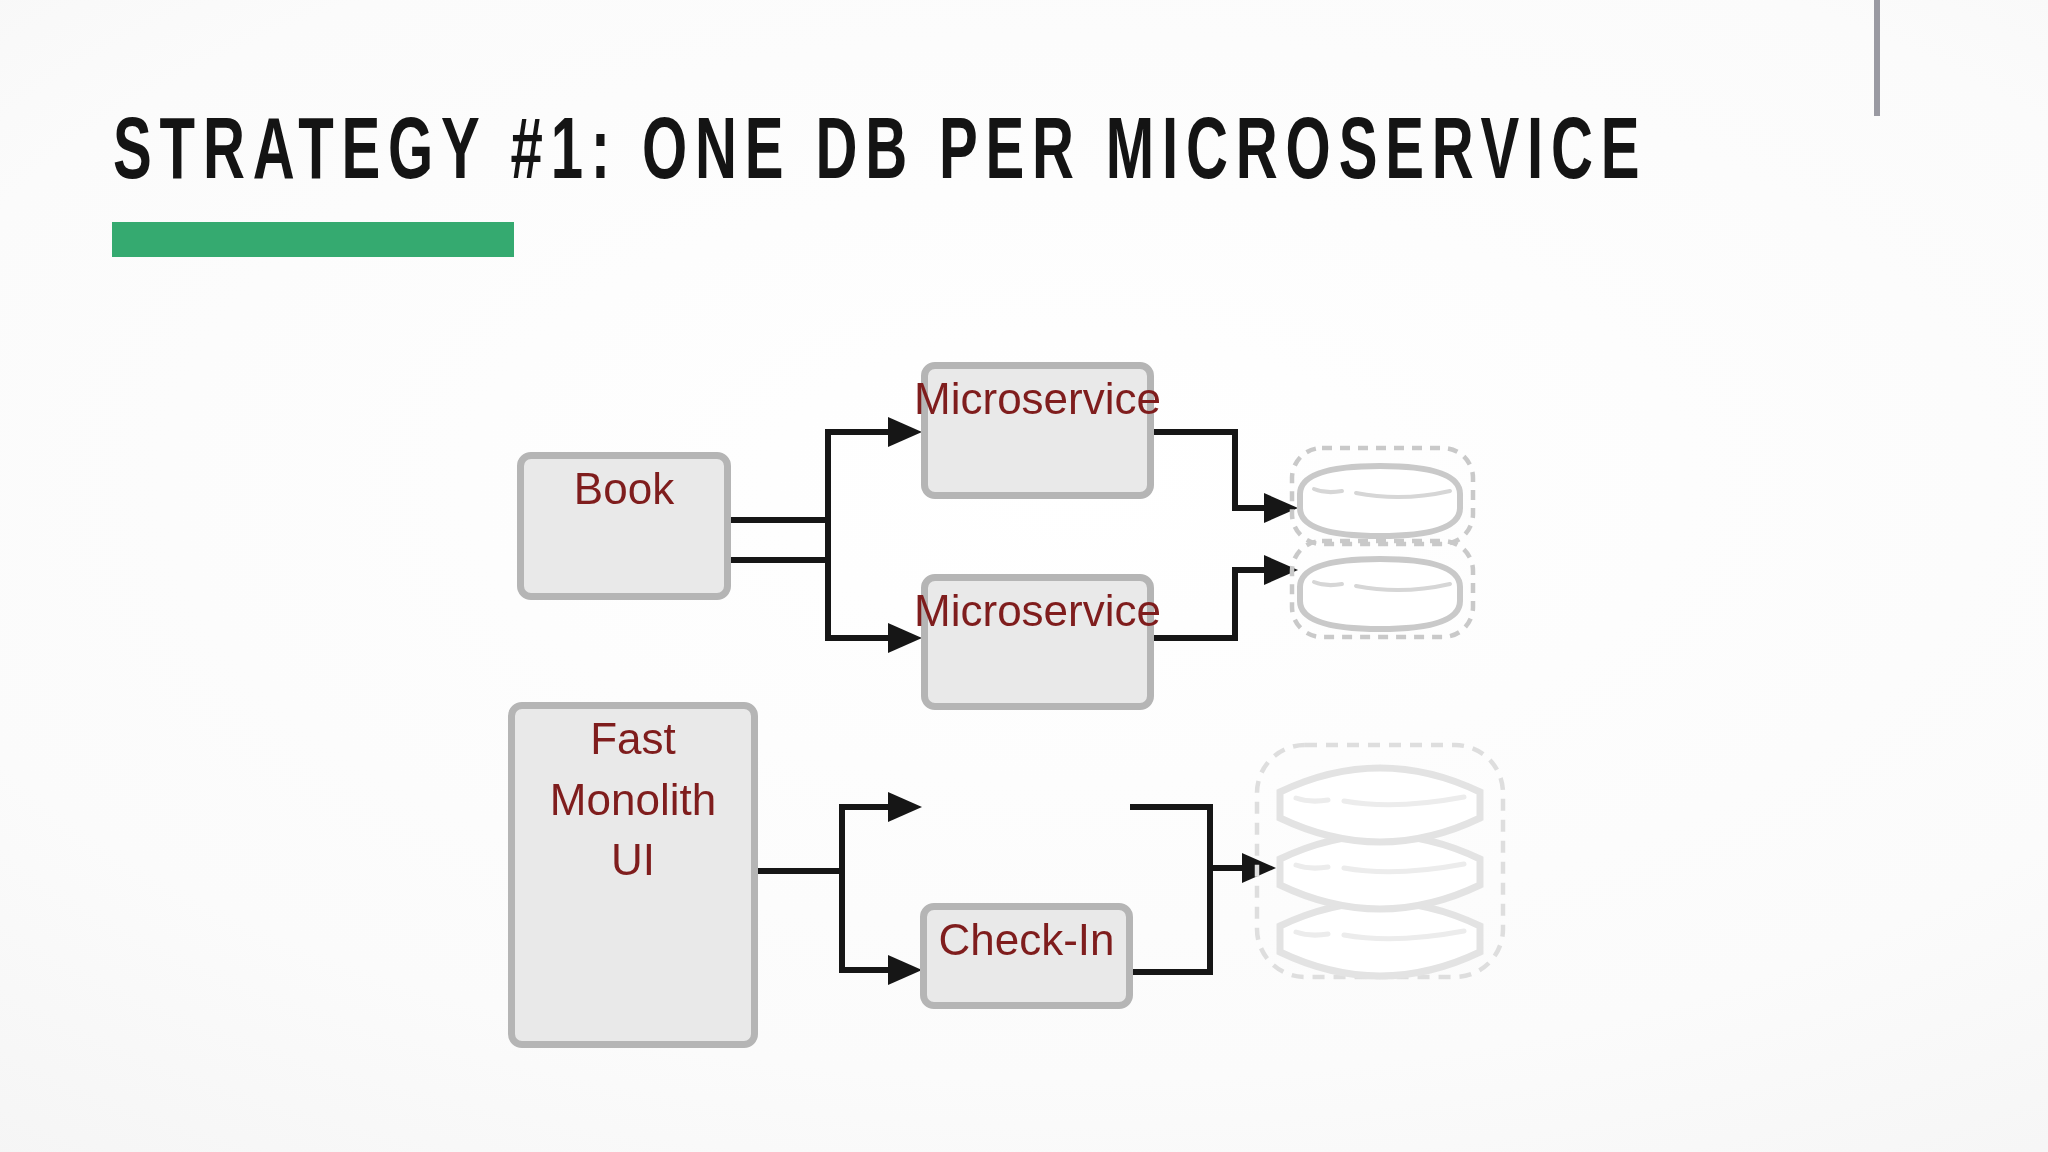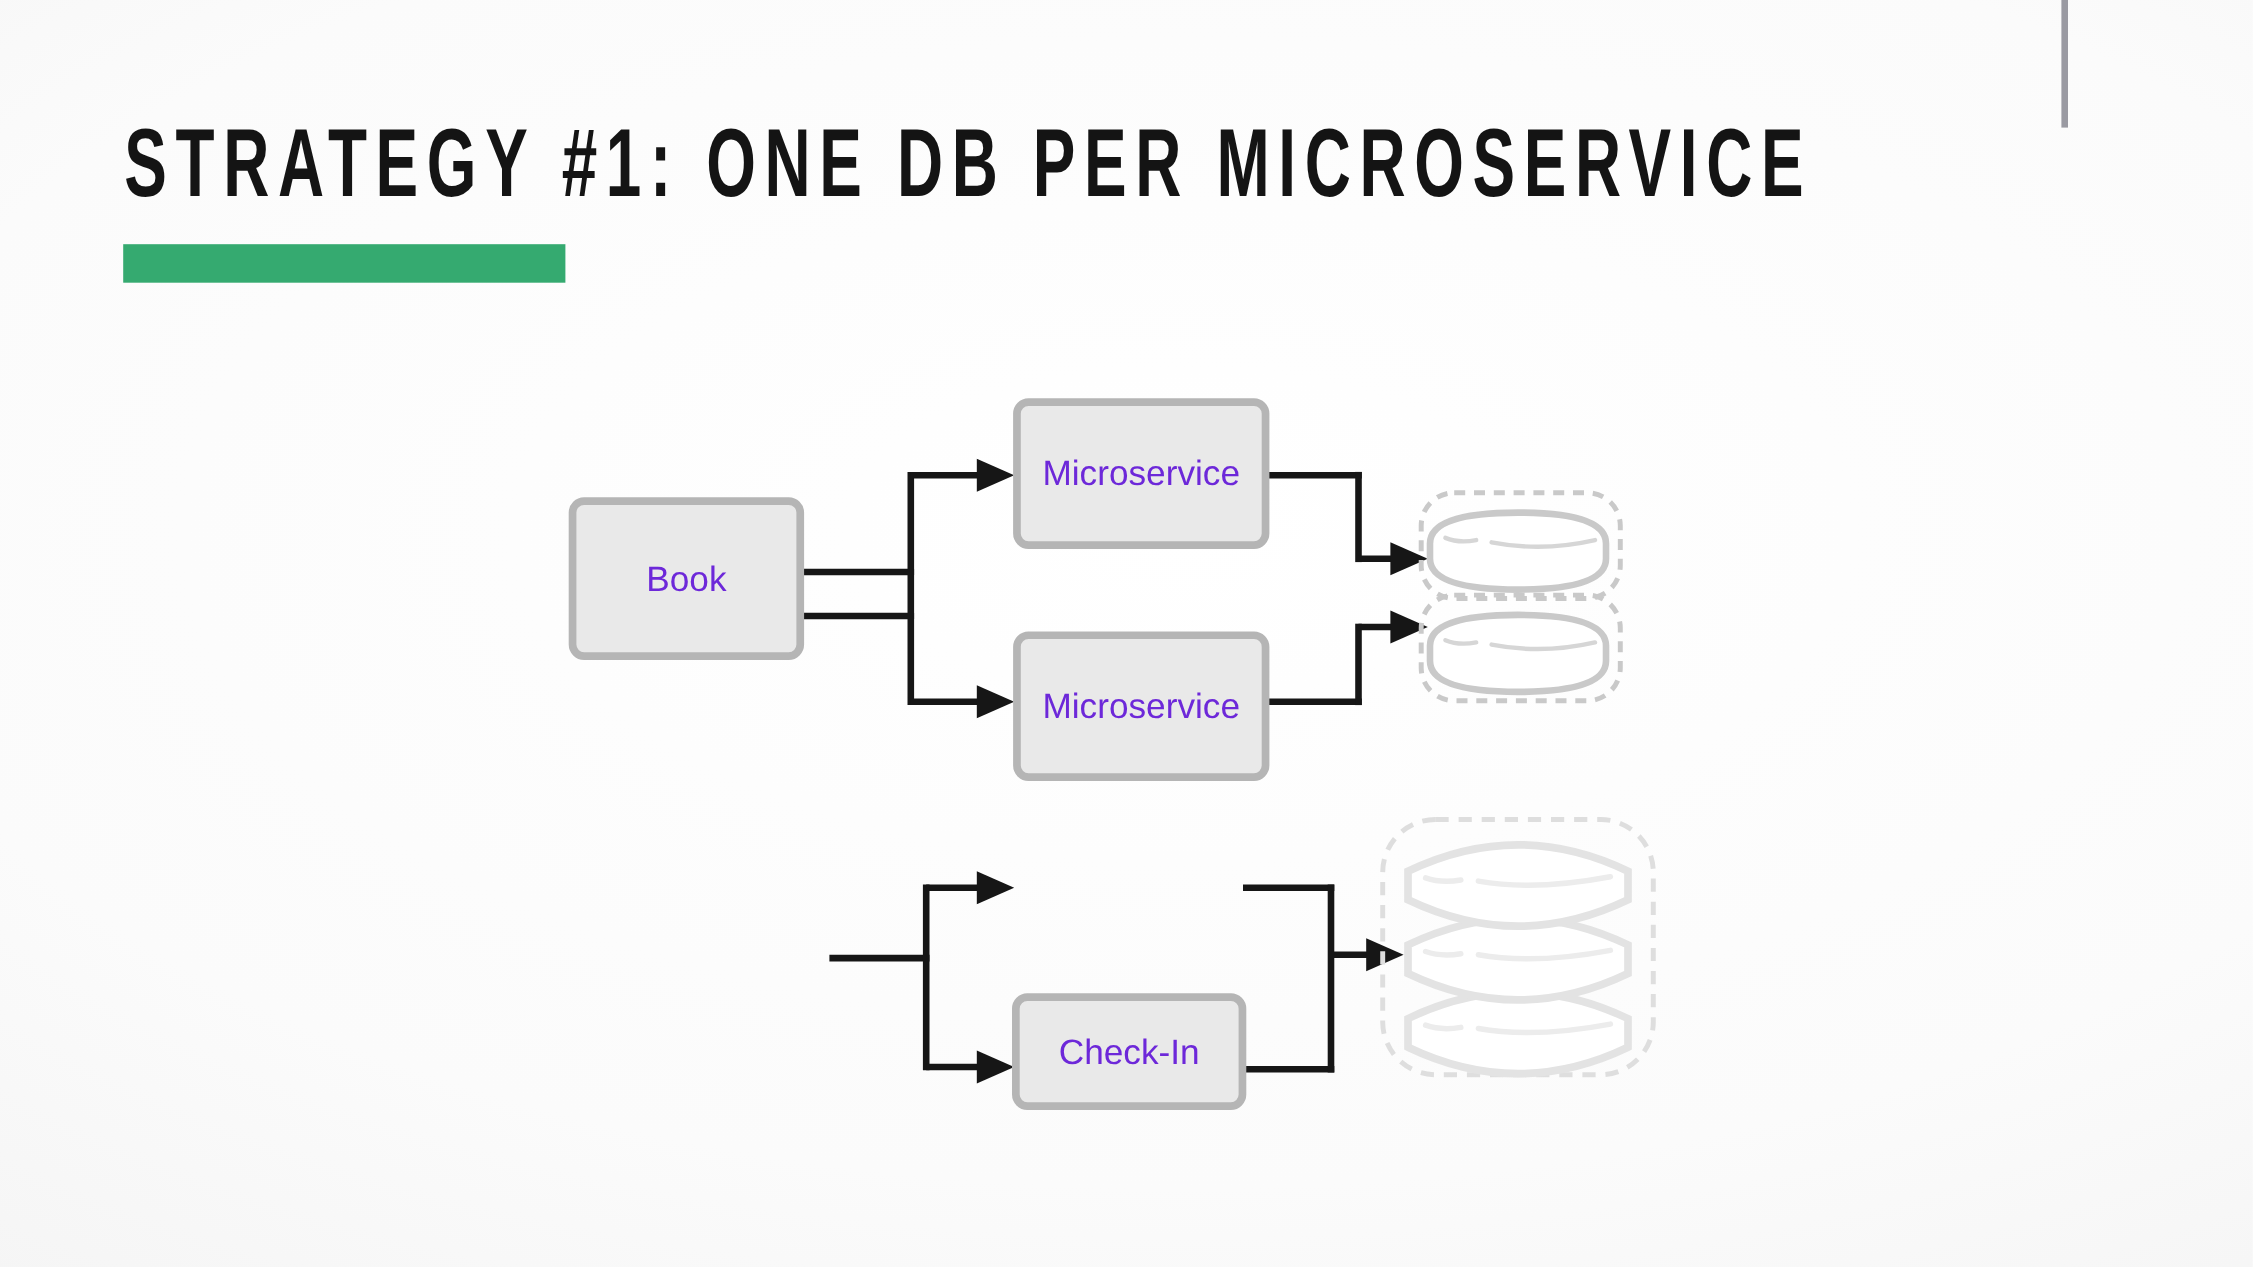--- a/index.html
+++ b/index.html
@@ -31,23 +31,23 @@
     position:absolute;left:112px;top:222px;width:402px;height:35px;
     background:#35aa70;
   }
   .diagram{position:absolute;left:0;top:0;width:2048px;height:1152px;}
   .connector-layer{position:absolute;left:0;top:0;width:2048px;height:1152px;}
   .node{
     position:absolute;box-sizing:border-box;
     background:#e9e9e9;
     border:7px solid #b5b5b5;
     border-radius:14px;
-    display:flex;align-items:center;justify-content:center;
+    display:flex;justify-content:center;
     text-align:center;
-    font-size:32px;color:#6d28d9;line-height:1.38;
+    font-size:44px;color:#7f1d1d;line-height:1.38;
   }
   .node-book{left:517px;top:452px;width:214px;height:148px;}
   .node-ms-top{left:921px;top:362px;width:233px;height:137px;}
   .node-ms-bottom{left:921px;top:574px;width:233px;height:136px;}
   .node-monolith{left:508px;top:702px;width:250px;height:346px;padding:0 26px;}
   .node-look{left:921px;top:741px;width:213px;height:134px;}
   .node-checkin{left:920px;top:903px;width:213px;height:106px;}
   .edge-line{stroke:#161616;stroke-width:6;fill:none;}
   .arrow-head{fill:#161616;stroke:none;}
   .db-dash{fill:none;stroke:#c9c9c9;stroke-width:4.5;stroke-dasharray:10 8;}
@@ -151,18 +151,21 @@
 
     <div class="node node-book">
       <span>Book</span>
     </div>
     <div class="node node-ms-top">
       <span>Microservice</span>
     </div>
     <div class="node node-ms-bottom">
       <span>Microservice</span>
     </div>
+    <div class="node node-monolith">
+      <span>Fast Monolith UI</span>
+    </div>
     <div class="node node-checkin">
       <span>Check-In</span>
     </div>
 
   </div>
 </div>
 
 </body></html>

